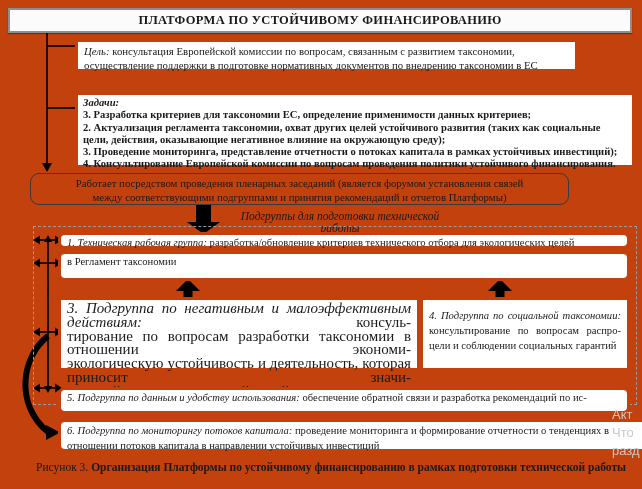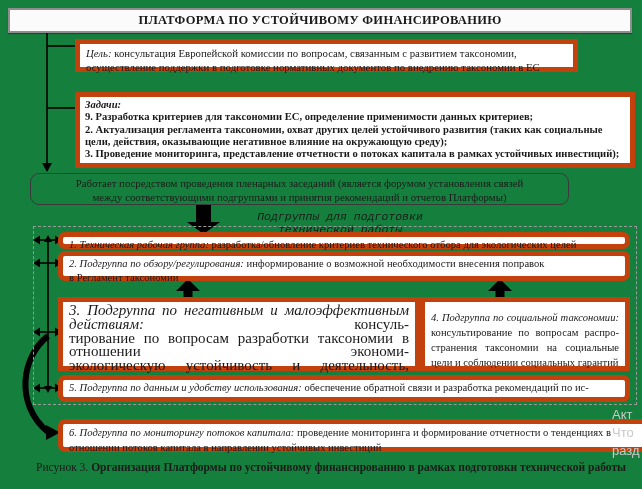--- a/index.html
+++ b/index.html
@@ -1,19 +1,19 @@
 <!DOCTYPE html>
 <html><head>
 <meta charset="utf-8">
 <style>
   html,body{margin:0;padding:0;background:#fff;}
-  .root{position:relative;width:642px;height:489px;background:#15803d;overflow:hidden;
+  .root{position:relative;width:642px;height:489px;background:#c2410c;overflow:hidden;
         font-family:"Liberation Serif","DejaVu Serif",serif;color:#1a1a1a;}
   .abs{position:absolute;box-sizing:border-box;}
-  .box{border:5px solid #c2410c;background:#fff;}
+  .box{border:3px solid #c2410c;background:#fff;}
   .title-box{border:2px solid #8e8e8e;box-shadow:0 1px 1px rgba(0,0,0,.35);
              background:#fbfbfb;text-align:center;font-weight:bold;font-size:12.5px;
              line-height:21px;letter-spacing:.3px;}
   .goal-box{font-size:10.8px;line-height:14px;padding:2px 6px;}
   .tasks-box{font-size:10.6px;line-height:12.3px;padding:2px 5px;}
   .plenary-box{border:1.4px solid #3a3a3a;border-radius:9px;font-size:10.8px;
                line-height:14px;text-align:center;padding-top:2px;}
   .sub-label{font-style:italic;font-size:11.5px;text-align:center;}
   .dashed{border:1px dashed #9a9a9a;}
   .sg{font-size:10.6px;line-height:13.5px;padding:1px 6px;border-radius:7px;}
@@ -90,59 +90,58 @@
 
   <div class="abs box title-box" style="left:8px;top:8px;width:624px;height:25px;">ПЛАТФОРМА ПО УСТОЙЧИВОМУ ФИНАНСИРОВАНИЮ</div>
 
   <div class="abs box goal-box" style="left:75px;top:39px;width:503px;height:33px;">
     <span class="line"><span class="it">Цель:</span><span> консультация Европейской комиссии по вопросам, связанным с развитием таксономии,</span></span>
     <span class="line">осуществление поддержки в подготовке нормативных документов по внедрению таксономии в ЕС</span>
   </div>
 
   <div class="abs box tasks-box" style="left:75px;top:92px;width:560px;height:76px;font-weight:bold;">
     <span class="line it">Задачи:</span>
-    <span class="line">9. Разработка критериев для таксономии ЕС, определение применимости данных критериев;</span>
+    <span class="line">3. Разработка критериев для таксономии ЕС, определение применимости данных критериев;</span>
     <span class="line">2. Актуализация регламента таксономии, охват других целей устойчивого развития (таких как социальные</span>
     <span class="line">цели, действия, оказывающие негативное влияние на окружающую среду);</span>
     <span class="line">3. Проведение мониторинга, представление отчетности о потоках капитала в рамках устойчивых инвестиций);</span>
+    <span class="line">4. Консультирование Европейской комиссии по вопросам проведения политики устойчивого финансирования.</span>
   </div>
 
   <div class="abs plenary-box" style="left:30px;top:173px;width:539px;height:32px;">
     <span class="line">Работает посредством проведения пленарных заседаний (является форумом установления связей</span>
     <span class="line">между соответствующими подгруппами и принятия рекомендаций и отчетов Платформы)</span>
   </div>
 
-  <div class="abs sub-label" style="left:225px;top:210px;width:230px;font-family:Liberation Mono, monospace;">Подгруппы для подготовки технической работы</div>
+  <div class="abs sub-label" style="left:225px;top:210px;width:230px;">Подгруппы для подготовки технической работы</div>
 
   <div class="abs dashed" style="left:33px;top:226px;width:604px;height:179px;"></div>
 
   <div class="abs box sg" style="left:58px;top:232px;width:572px;height:17px;">
     <span class="it">1. Техническая рабочая группа:</span><span> разработка/обновление критериев технического отбора для экологических целей</span>
   </div>
 
   <div class="abs box sg" style="left:58px;top:251px;width:572px;height:30px;">
-    <span class="line"><span class="it">2. Подгруппа по обзору/регулирования:</span><span> информирование о возможной необходимости внесения поправок</span></span>
     <span class="line">в Регламент таксономии</span>
   </div>
 
   <div class="abs box sg3" style="left:58px;top:297px;width:362px;height:74px;">
     <span class="jl"><span class="it">3. Подгруппа по негативным и малоэффективным действиям:</span><span> консуль-</span></span>
     <span class="jl">тирование по вопросам разработки таксономии в отношении экономи-</span>
     <span class="jl">экологическую устойчивость и деятельность, которая приносит значи-</span>
     <span class="line">тельный вред экологической устойчивости</span>
   </div>
 
   <div class="abs box sg4" style="left:420px;top:297px;width:210px;height:74px;">
     <span class="jl it">4. Подгруппа по социальной таксономии:</span>
     <span class="jl">консультирование по вопросам распро-</span>
-    <span class="jl">странения таксономии на социальные</span>
     <span class="line">цели и соблюдении социальных гарантий</span>
   </div>
 
-  <div class="abs box sg" style="left:58px;top:375px;width:572px;height:27px;">
+  <div class="abs box sg" style="left:58px;top:387px;width:572px;height:27px;">
     <span class="line"><span class="it">5. Подгруппа по данным и удобству использования:</span><span> обеспечение обратной связи и разработка рекомендаций по ис-</span></span>
   </div>
 
   <div class="abs box sg" style="left:58px;top:419px;width:602px;height:33px;line-height:14.5px;padding-top:2px;">
     <span class="line"><span class="it">6. Подгруппа по мониторингу потоков капитала:</span><span> проведение мониторинга и формирование отчетности о тенденциях в</span></span>
     <span class="line">отношении потоков капитала в направлении устойчивых инвестиций</span>
   </div>
 
   <div class="abs caption" style="left:8px;top:461px;width:632px;">
     <span>Рисунок 3. </span><b>Организация Платформы по устойчивому финансированию в рамках подготовки технической работы</b>

